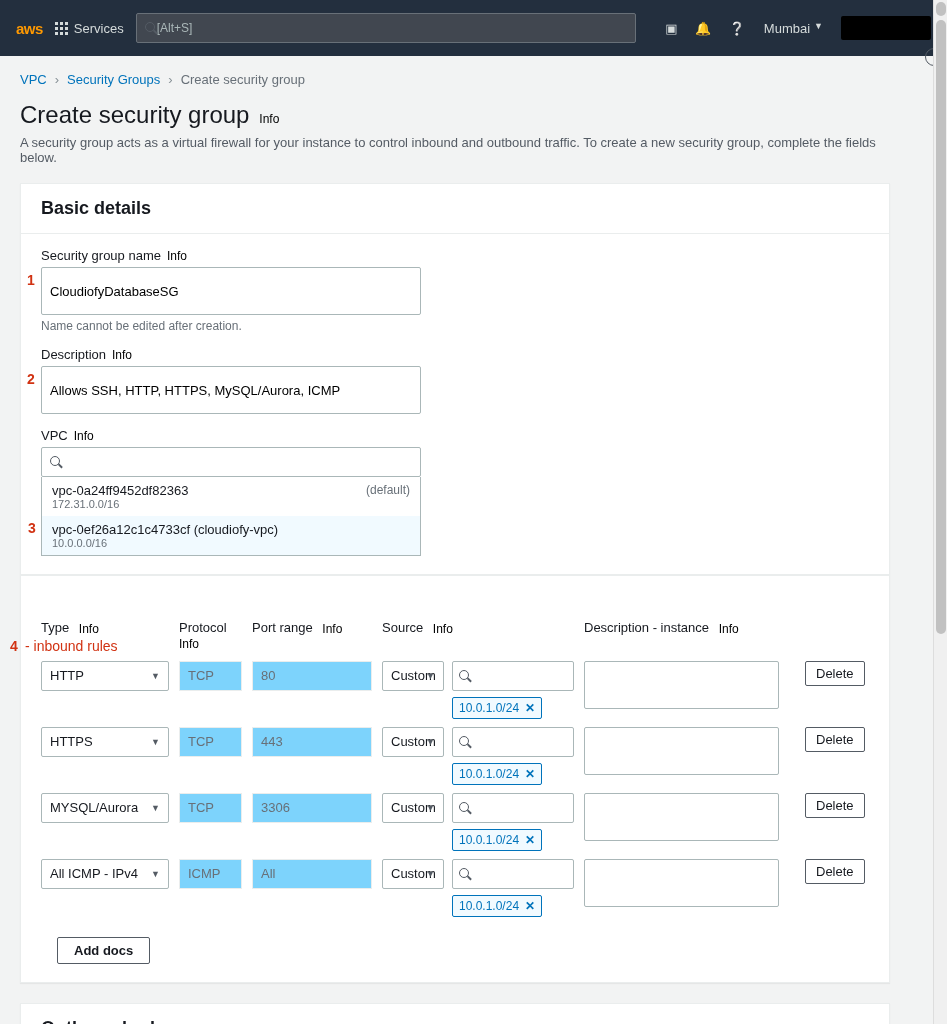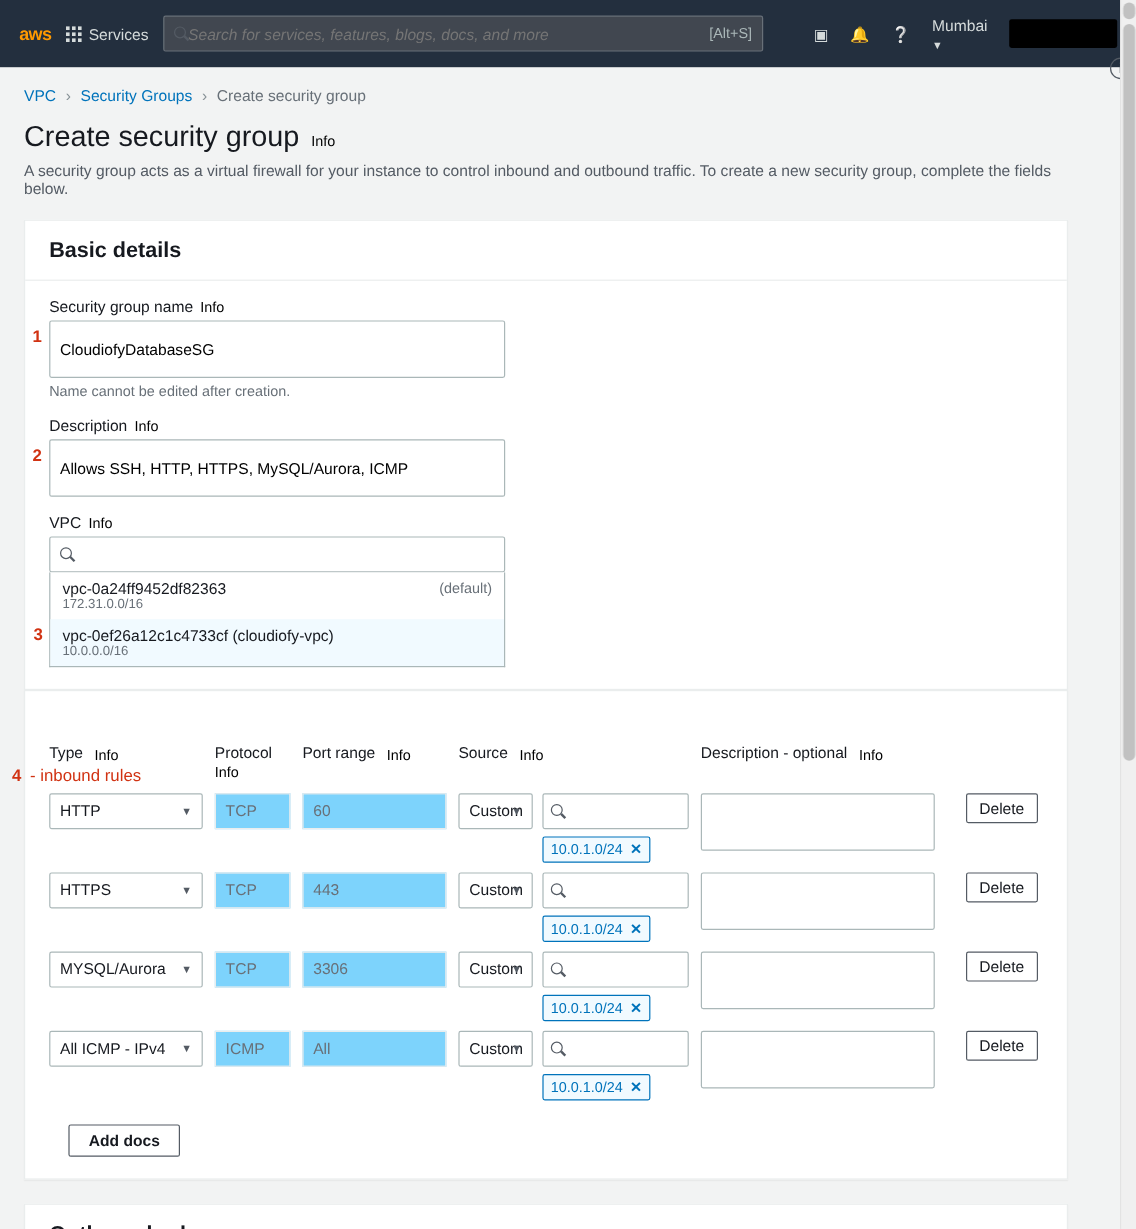--- a/index.html
+++ b/index.html
@@ -7,21 +7,21 @@
 .topnav { background: #232f3e; height: 56px; display: flex; align-items: center; padding: 0 16px; color: #d5dbdb; gap: 12px; }
 .aws-logo { color: #ff9900; font-weight: bold; font-size: 15px; letter-spacing: -0.5px; }
 .services-btn { display: flex; align-items: center; gap: 6px; font-size: 13px; cursor: pointer; }
 .grid-icon { display: inline-grid; grid-template-columns: repeat(3,3px); gap: 2px; }
 .grid-icon span { width: 3px; height: 3px; background: #d5dbdb; }
 .search-wrap { flex: 1; max-width: 500px; display: flex; align-items: center; background: #414750; border: 1px solid #687078; border-radius: 2px; height: 30px; padding: 0 8px; }
 .search-wrap input { flex: 1; background: transparent; border: none; color: #d5dbdb; font-size: 13px; font-style: italic; outline: none; }
 .search-wrap .shortcut { font-size: 12px; color: #aab7b8; }
 .topnav-right { margin-left: auto; display: flex; align-items: center; gap: 18px; font-size: 13px; }
 .topnav-right .icon { cursor: pointer; }
-.region { cursor: pointer; display: flex; gap: 4px; flex-direction: column; }
+.region { cursor: pointer; display: flex; gap: 4px; }
 .account-box { width: 90px; height: 24px; background: #000; border-radius: 2px; }
 .side-info { position: absolute; right: 4px; top: 48px; width: 18px; height: 18px; border: 1.5px solid #545b64; border-radius: 50%; display: flex; align-items: center; justify-content: center; font-size: 12px; color: #545b64; cursor: pointer; font-weight: bold; }
 .page { padding: 16px 20px 30px 20px; max-width: 910px; }
 .breadcrumb { font-size: 13px; display: flex; align-items: center; gap: 8px; padding-bottom: 14px; }
 .breadcrumb a { color: #0073bb; text-decoration: none; cursor: pointer; }
 .breadcrumb .sep { color: #879196; }
 .breadcrumb .cur { color: #687078; }
 h1 { font-size: 24px; font-weight: 400; display: inline-block; }
 .info-link { color: #000000; font-size: 12px; margin-left: 6px; cursor: pointer; vertical-align: middle; }
 .subtitle { color: #545b64; font-size: 13px; margin-top: 6px; margin-bottom: 18px; }
@@ -80,21 +80,20 @@
         <span></span>
         <span></span>
         <span></span>
         <span></span>
         <span></span>
       </span>
     <span>Services</span>
   </div>
   <div class="search-wrap">
     <span class="mag"></span>
-    <input type="text" placeholder="Search for services, features, blogs, docs, and more" style="">
     <span class="shortcut">[Alt+S]</span>
   </div>
   <div class="topnav-right">
     <span class="icon">▣</span>
     <span class="icon">🔔</span>
     <span class="icon">❔</span>
     <div class="region">
       <span>Mumbai</span>
       <span style="font-size:9px;">▼</span>
     </div>
@@ -169,34 +168,34 @@
   <div class="panel" style="margin-top:-20px; padding-top:30px; z-index:1; position:relative;">
     <div class="panel-body" style="position:relative;">
       <span class="annot" style="left:-11px; top:32px;">4</span>
       <span style="color:#d13212; position:absolute; left:4px; top:32px; font-size:14px;">- inbound rules</span>
 
       <div class="rules-head">
         <div class="col-type"><span>Type</span> <a class="info-link">Info</a></div>
         <div class="col-proto"><span>Protocol</span><br><a class="info-link" style="margin:0;">Info</a></div>
         <div class="col-port"><span>Port range</span> <a class="info-link">Info</a></div>
         <div class="col-source"><span>Source</span> <a class="info-link">Info</a></div>
-        <div class="col-desc"><span>Description - optional</span> <a class="info-link">Info</a></div>
+        <div class="col-desc"><span>Description - instance</span> <a class="info-link">Info</a></div>
         <div class="col-del"></div>
       </div>
 
       <div id="rules-container">
           <div class="rules-row">
       <div class="col-type">
               <div class="sel-input">HTTP</div>
             </div>
       <div class="col-proto">
               <div class="ro-input">TCP</div>
             </div>
       <div class="col-port">
-              <div class="ro-input">60</div>
+              <div class="ro-input">80</div>
             </div>
       <div class="col-source src-wrap">
         <div class="src-top">
           <div class="sel-input src-sel">Custom</div>
           <div class="src-search">
                   <span class="mag"></span>
                 </div>
         </div>
         <div class="chip">10.0.1.0/24<span class="x">✕</span></div>
       </div>

